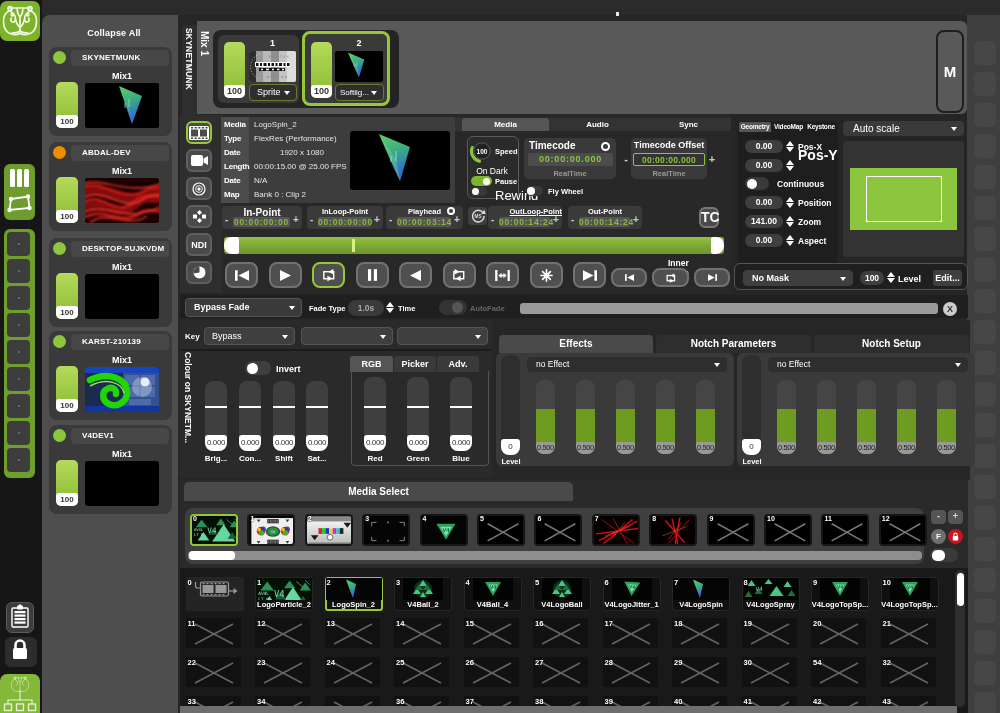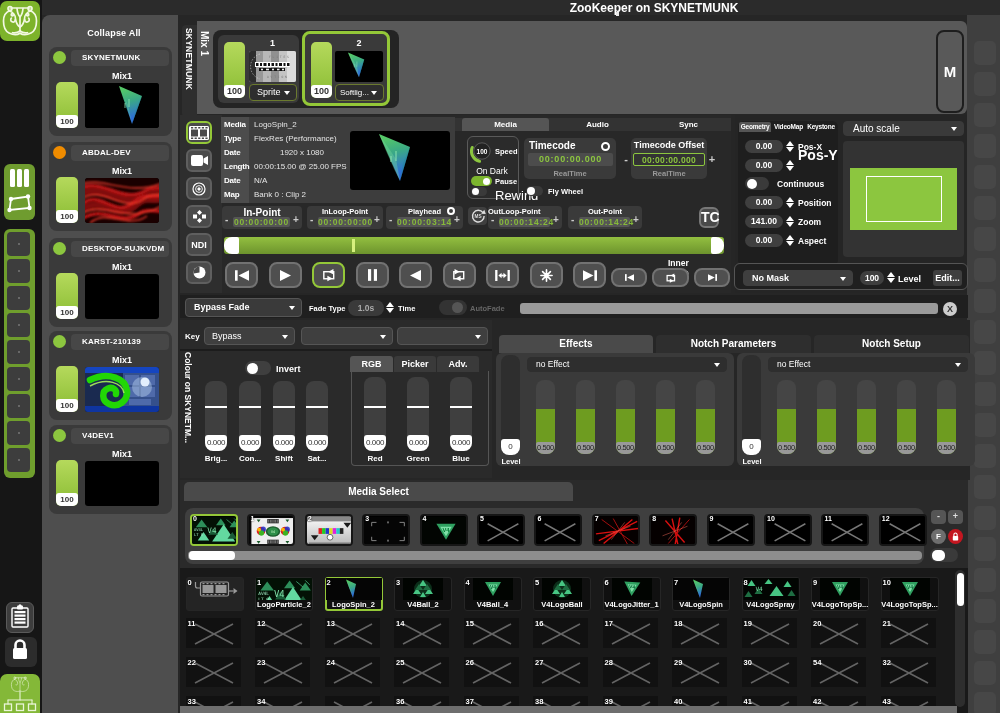--- a/index.html
+++ b/index.html
@@ -2,21 +2,20 @@
 <html><head><meta charset="utf-8"><style>
 * { margin:0; padding:0; box-sizing:border-box; -webkit-font-smoothing:antialiased; }
 html,body { width:1000px; height:713px; overflow:hidden; background:#262626;
   font-family:"Liberation Sans", sans-serif; }
 .abs { position:absolute; }
 #root { position:relative; width:1000px; height:713px; background:#262626; overflow:hidden; }
 .vt { writing-mode:vertical-rl; }
 </style></head><body>
 <div id="root">
 <div class="abs" style="left:0;top:0;width:1000px;height:15px;background:#2b2b2b;"></div>
-<div class="abs" style="left:494px;top:1px;width:320px;text-align:center;font-size:12px;font-weight:bold;color:#fff;">ZooKeeper on SKYNETMUNK</div>
 <div class="abs" style="left:616px;top:12px;width:3px;height:4px;background:#e8e8e8;"></div>
 <div class="abs" style="left:0;top:0;width:42px;height:713px;background:#161616;"></div>
 <div class="abs" style="left:0;top:1px;width:40px;height:40px;background:#7db32b;border-radius:7px;"><svg width="40" height="40" viewBox="0 0 40 40">
 <g fill="none" stroke="#f2f8e2" stroke-width="1.7" stroke-linecap="round" stroke-linejoin="round">
 <path d="M10 7 L30 7"></path>
 <circle cx="10" cy="7.5" r="2"></circle>
 <circle cx="30" cy="7.5" r="2"></circle>
 <path d="M10 9.5 C6 11,3.5 15,3.5 20 C3.5 26,5 30,9 32 C13 34,17.5 34,19.9 32.2"></path>
 <path d="M30 9.5 C34 11,36.5 15,36.5 20 C36.5 26,35 30,31 32 C27 34,22.5 34,20.1 32.2"></path>
 <path d="M17 7.5 C17.4 11.5,18.5 14.5,20 15.8 C21.5 14.5,22.6 11.5,23 7.5"></path>
@@ -451,21 +450,21 @@
 <div class="abs" style="left:468px;top:207px;width:19px;height:18px;background:#3f3f3f;border-radius:4px;display:flex;align-items:center;justify-content:center;">
       <svg width="16" height="16" viewBox="0 0 17 17">
         <g fill="none" stroke="#ddd" stroke-width="1.5">
           <path d="M13.8 5 A6.2 6.2 0 1 0 15 8.5"></path>
         </g>
         <polygon points="15.2,1.8 16.8,6.3 11.8,6 " fill="#ddd"></polygon>
         <text x="8.5" y="10.8" font-size="5" fill="#ddd" text-anchor="middle" font-weight="bold">MS</text>
       </svg>
     </div>
 <div class="abs" style="left:488px;top:206px;width:74px;height:23px;background:#3a3a3a;border-radius:4px;"></div>
-<div class="abs" style="left:488px;top:207px;width:74px;text-align:left;color:#fff;font-size:7.5px;font-weight:bold;">OutLoop-Point</div>
+<div class="abs" style="left:488px;top:207px;width:74px;text-align:right;color:#fff;font-size:7.5px;font-weight:bold;text-decoration:underline;">OutLoop-Point</div>
 <div class="abs" style="left:491px;top:214px;width:8px;height:10px;color:#ccc;font-size:10px;font-weight:bold;">-</div>
 <div class="abs" style="left:553px;top:214px;width:8px;height:10px;color:#ccc;font-size:10px;font-weight:bold;">+</div>
 <div class="abs" style="left:499px;top:217px;width:51px;height:10px;background:#555;border-radius:2px;color:#86b93a;font-size:8.5px;font-weight:bold;text-align:center;line-height:10px;letter-spacing:0.8px;">00:00:14:24</div>
 <div class="abs" style="left:568px;top:206px;width:74px;height:23px;background:#3a3a3a;border-radius:4px;"></div>
 <div class="abs" style="left:568px;top:207px;width:74px;text-align:center;color:#fff;font-size:7.5px;font-weight:bold;">Out-Point</div>
 <div class="abs" style="left:571px;top:214px;width:8px;height:10px;color:#ccc;font-size:10px;font-weight:bold;">-</div>
 <div class="abs" style="left:633px;top:214px;width:8px;height:10px;color:#ccc;font-size:10px;font-weight:bold;">+</div>
 <div class="abs" style="left:579px;top:217px;width:51px;height:10px;background:#555;border-radius:2px;color:#86b93a;font-size:8.5px;font-weight:bold;text-align:center;line-height:10px;letter-spacing:0.8px;">00:00:14:24</div>
 <div class="abs" style="left:699px;top:207px;width:20px;height:21px;background:#4a4a4a;border:2px solid #777;border-radius:6px;color:#fff;font-weight:bold;font-size:14px;text-align:center;line-height:17px;">TC</div>
 <div class="abs" style="left:224px;top:237px;width:500px;height:17px;background:linear-gradient(#93bf40,#6d942d);border-radius:3px;"></div>

